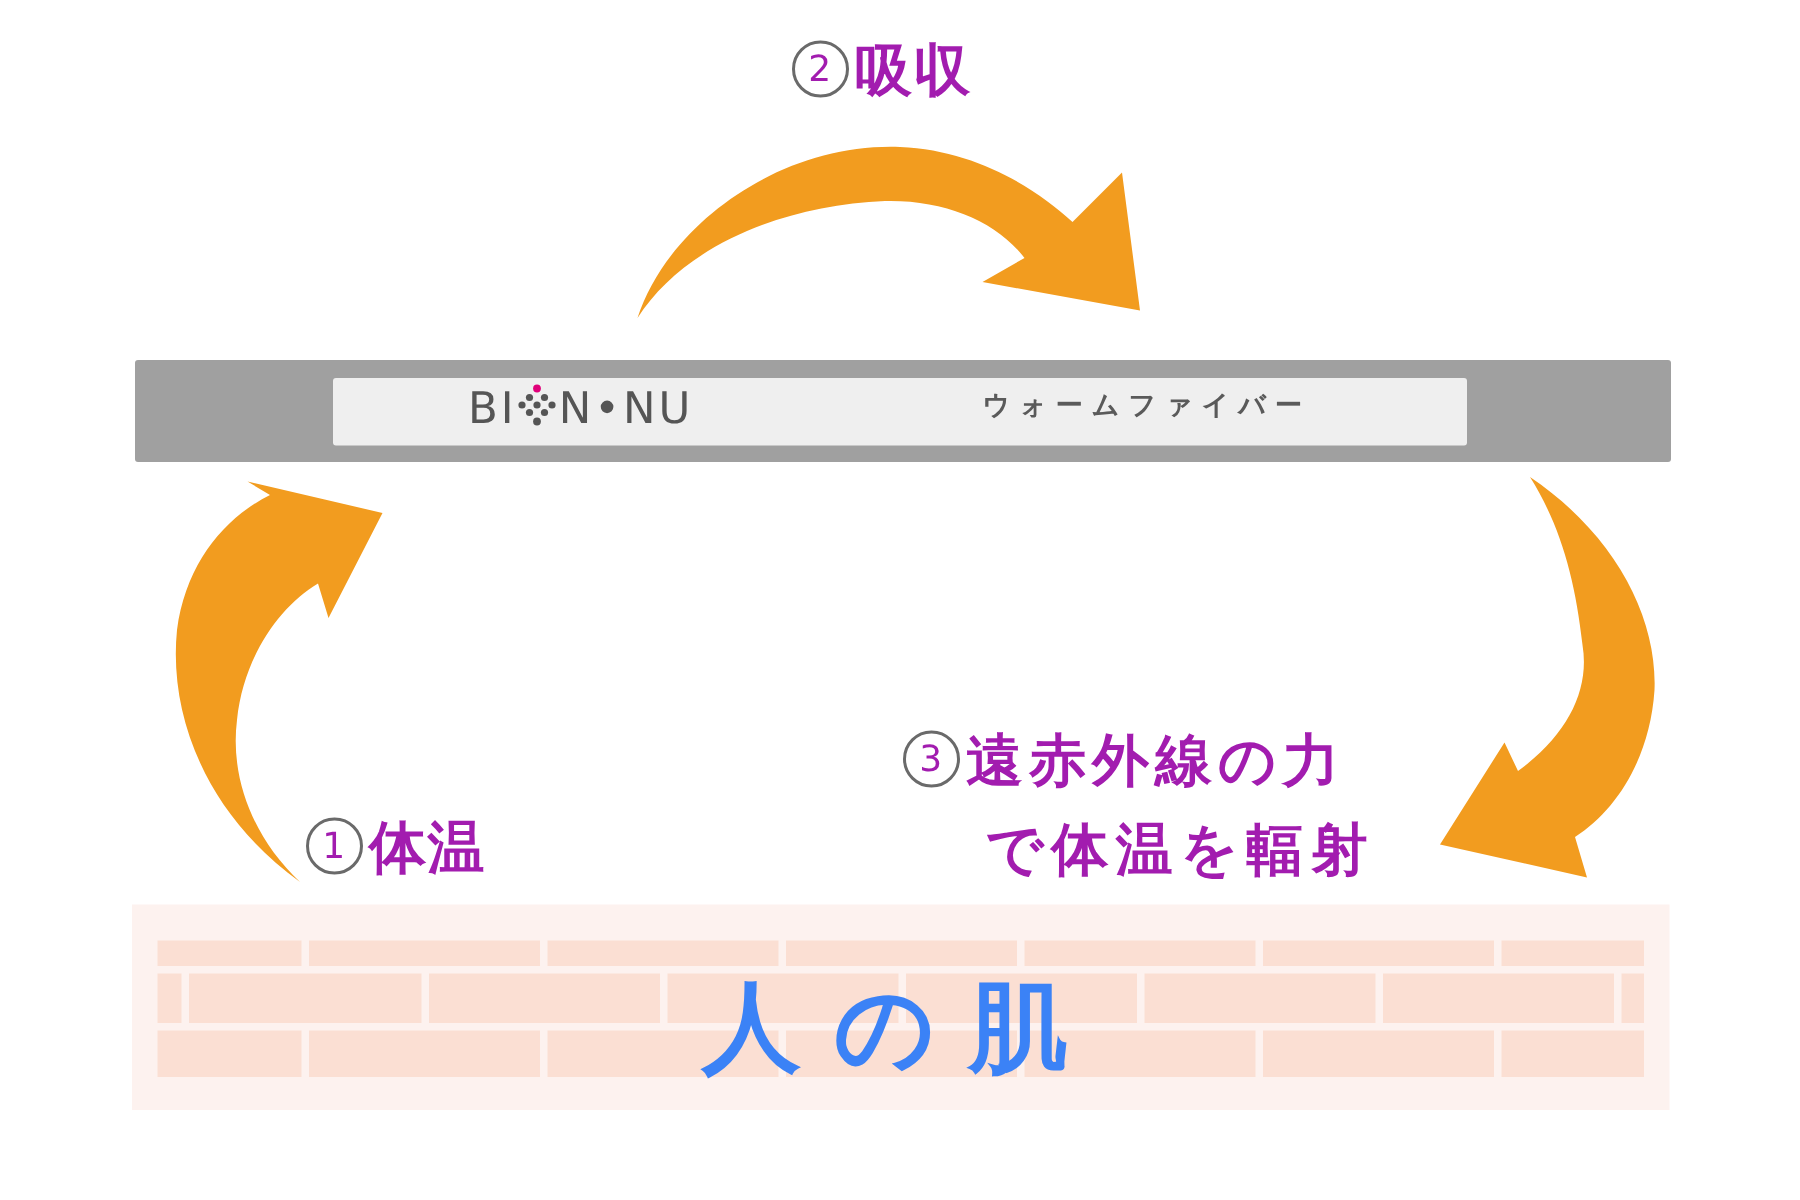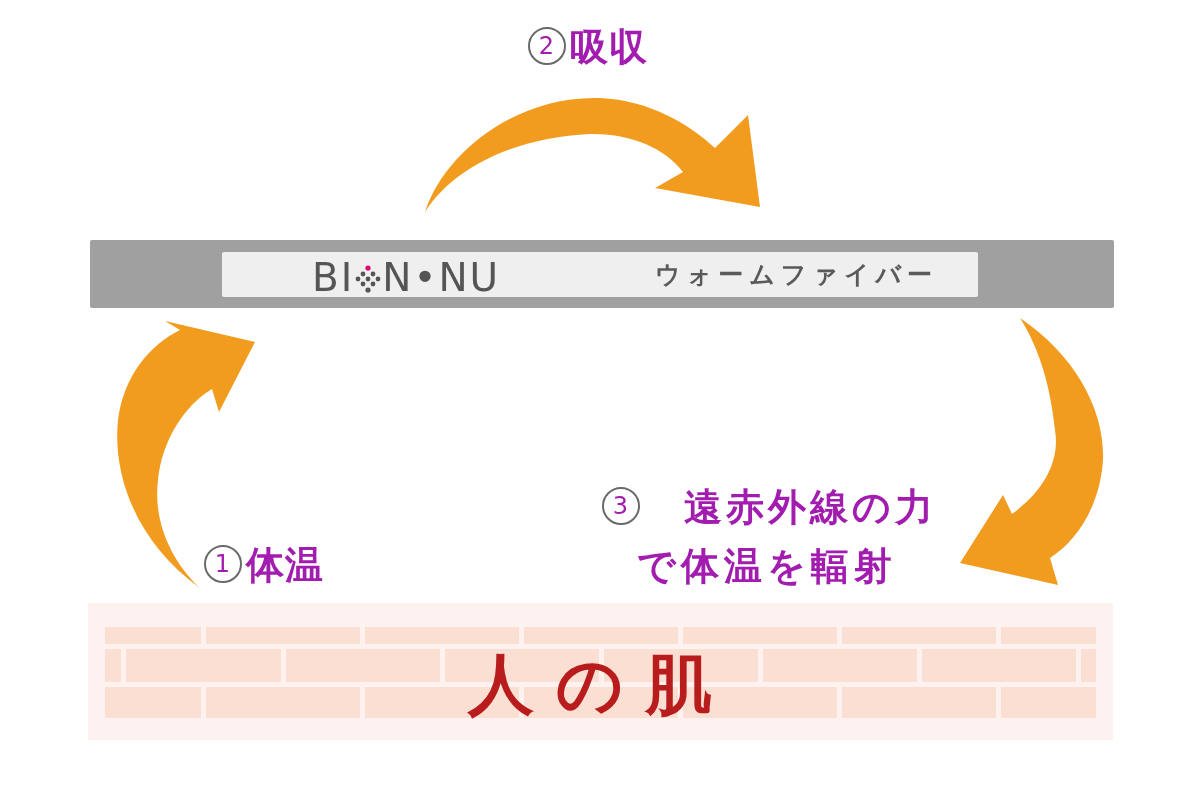--- a/index.html
+++ b/index.html
@@ -5,25 +5,25 @@
   html, body { margin:0; padding:0; background:#ffffff; }
   body { width:1200px; height:800px; position:relative; overflow:hidden;
          font-family: "DejaVu Sans", "Liberation Sans", sans-serif; color:#5f5f5f; }
   .abs { position:absolute; }
   .label { font-weight:bold; font-size:38px; color:#a21caf; white-space:nowrap; letter-spacing:1px; }
   .circ { display:inline-block; width:34px; height:34px; border:2px solid #6a6a6a; border-radius:50%;
           font-size:24px; font-weight:normal; line-height:34px; text-align:center; vertical-align:middle;
           margin-right:4px; position:relative; top:-4px; box-sizing:content-box; }
   .fiber-bar { left:90px; top:240px; width:1024px; height:68px; background:#a0a0a0; border-radius:2px; }
   .fiber-inner { left:222px; top:252px; width:756px; height:45px; background:#efefef; border-radius:2px; }
-  .logo { left:312px; top:255px; font-size:39px; letter-spacing:2px; color:#555; font-family:"DejaVu Sans", sans-serif; font-weight:normal; }
-  .fiber-name { left:655px; top:258px; font-size:25px; letter-spacing:6px; color:#5a5a5a; font-weight:bold; }
+  .logo { left:312px; top:255px; font-size:29px; letter-spacing:2px; color:#555; font-family:"DejaVu Sans", sans-serif; font-weight:normal; }
+  .fiber-name { left:655px; top:258px; font-size:18px; letter-spacing:6px; color:#5a5a5a; font-weight:bold; }
   .skin { left:88px; top:603px; width:1025px; height:137px; background:#fdf2ef; }
   .brick { position:absolute; background:#fbdfd3; }
-  .skin-label { left:468px; top:640px; font-size:66px; font-weight:bold; color:#b91c1c; letter-spacing:22px; }
+  .skin-label { left:468px; top:640px; font-size:66px; font-weight:bold; color:#3b82f6; letter-spacing:22px; }
   svg.arrows { position:absolute; left:0; top:0; }
 </style>
 </head>
 <body>
 
 <svg class="arrows" width="1200" height="800" viewBox="0 0 1200 800">
 
   <path fill="#f29c1f" d="M425,212 C445,150 520,95 600,98 C650,100 690,125 715,148 L748,115 L760,207 L655,188 L683,172
            C665,148 630,133 590,134 C520,137 455,165 425,212 Z"></path>
 
@@ -53,23 +53,23 @@
     <circle cx="13" cy="26" r="2.6" fill="#555"></circle>
   </svg><span>N•NU</span>
 </div>
 <div class="abs fiber-name">ウォームファイバー</div>
 
 <div class="abs label" style="left:204px; top:540px;">
   <span class="circ">1</span><span>体温</span>
 </div>
 
 <div class="abs label" style="left:602px; top:482px;">
-  <span class="circ">3</span><span style="letter-spacing:4px;margin-left:40px;">遠赤外線の力</span>
+  <span class="circ">3</span><span style="letter-spacing:4px;">遠赤外線の力</span>
 </div>
-<div class="abs label" style="left:637px; top:541px; letter-spacing:5px;text-align:right;">で体温を輻射</div>
+<div class="abs label" style="left:657px; top:541px; letter-spacing:5px;text-align:right;">で体温を輻射</div>
 
 <div class="abs skin">
 
   <div class="brick" style="left:17px; top:24px; width:96px; height:17px;"></div>
   <div class="brick" style="left:118px; top:24px; width:154px; height:17px;"></div>
   <div class="brick" style="left:277px; top:24px; width:154px; height:17px;"></div>
   <div class="brick" style="left:436px; top:24px; width:154px; height:17px;"></div>
   <div class="brick" style="left:595px; top:24px; width:154px; height:17px;"></div>
   <div class="brick" style="left:754px; top:24px; width:154px; height:17px;"></div>
   <div class="brick" style="left:913px; top:24px; width:95px; height:17px;"></div>

